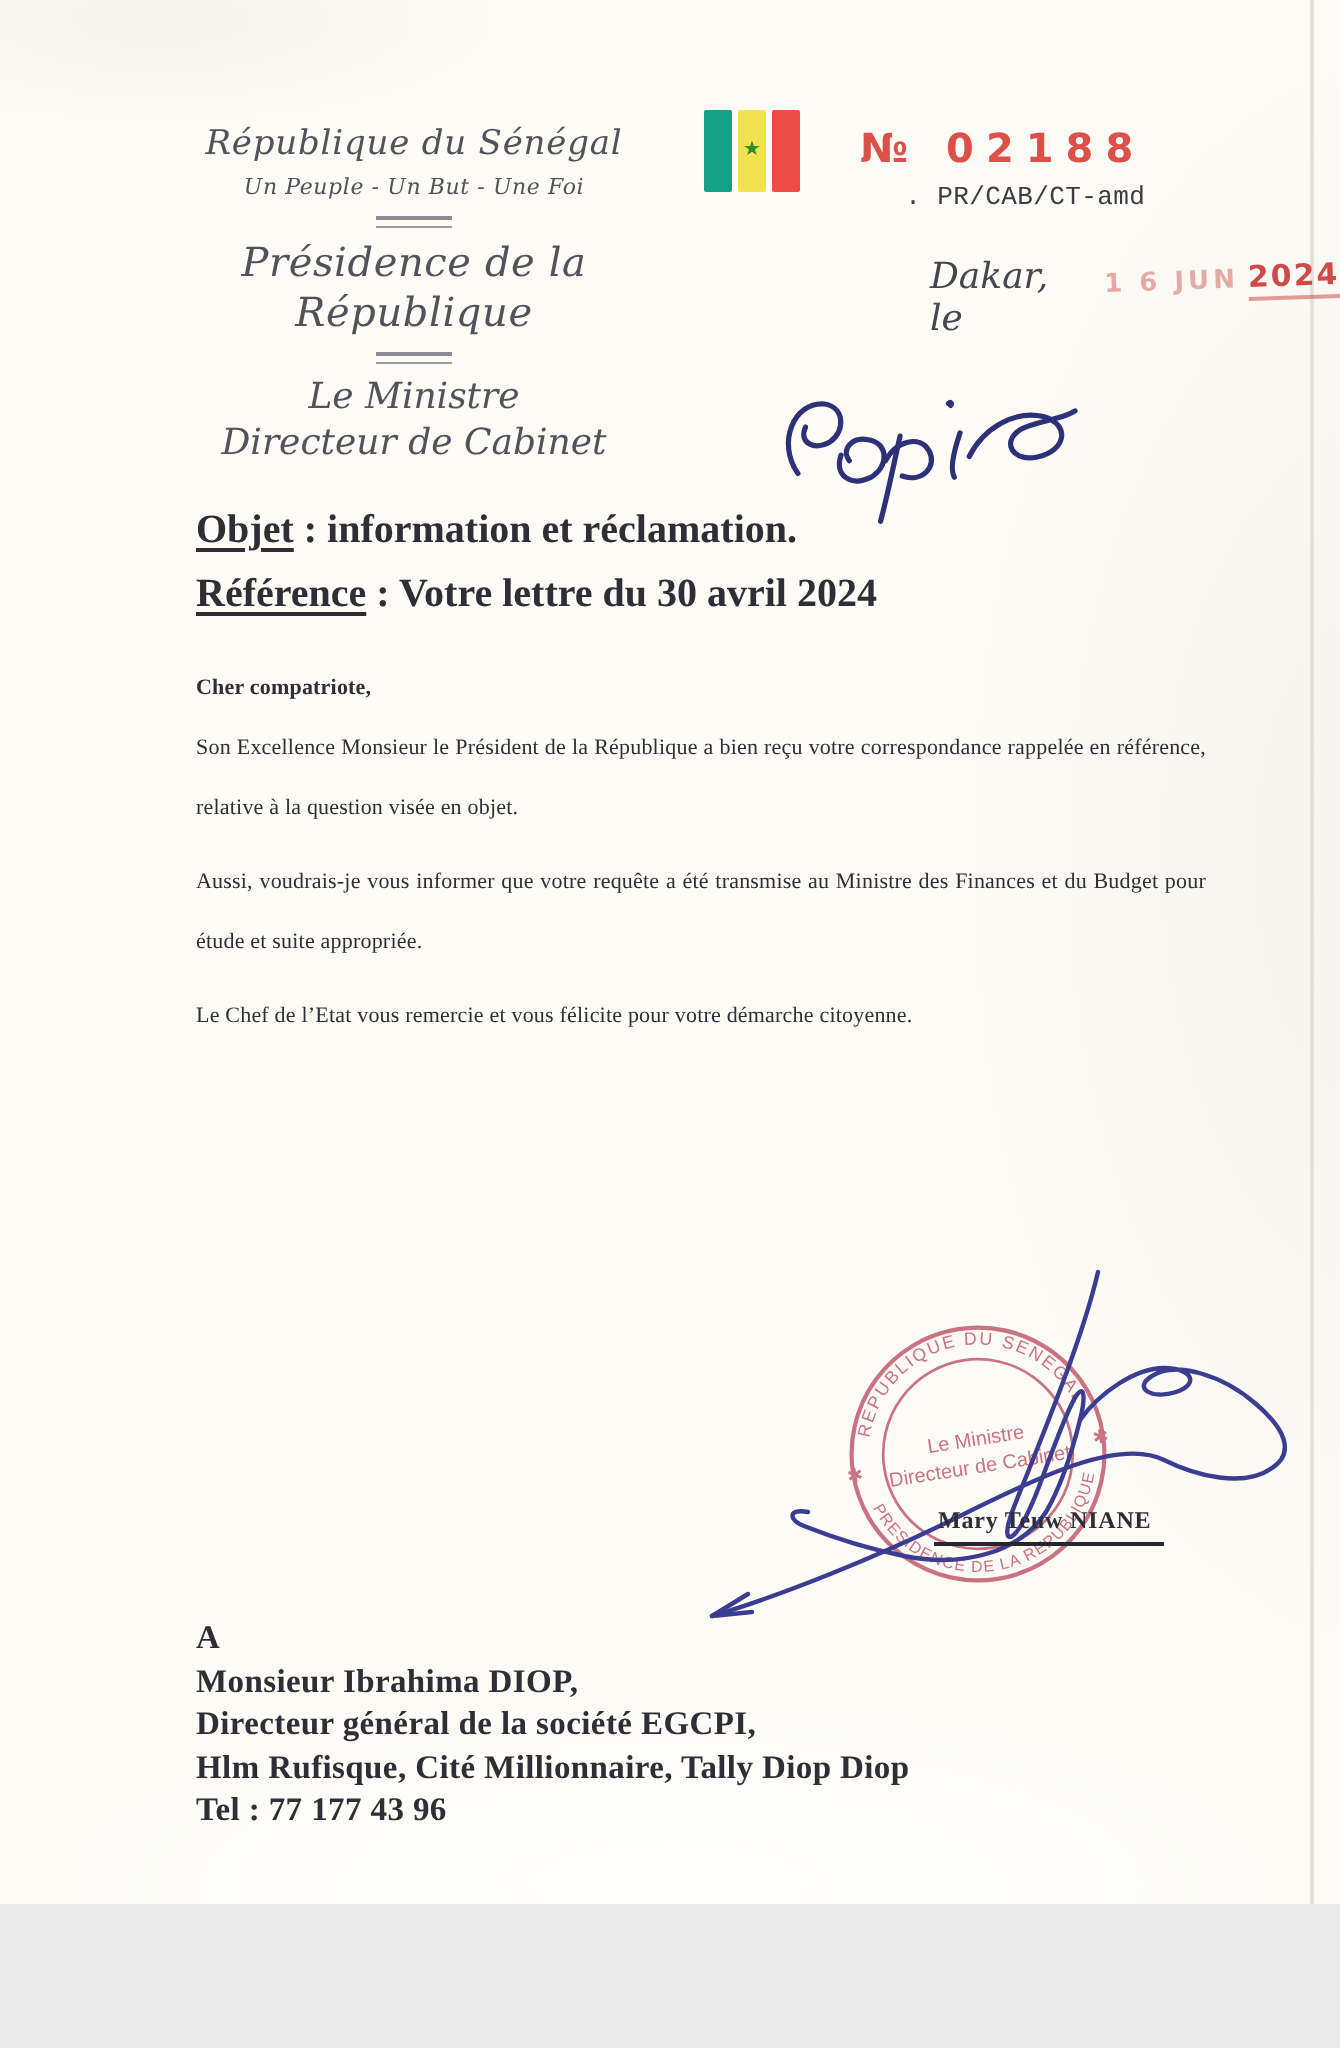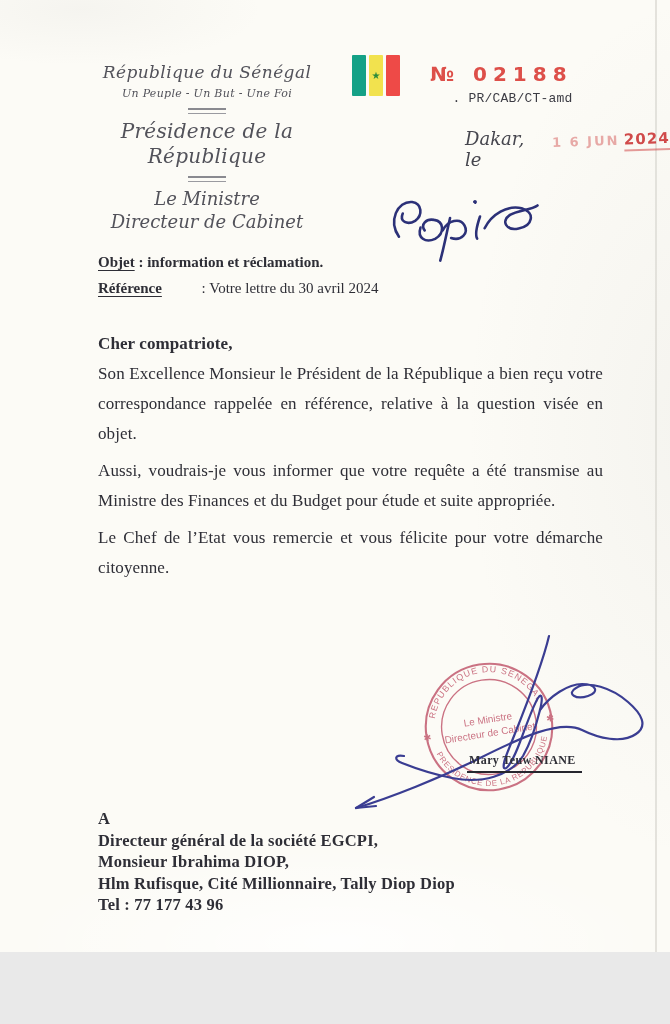--- a/index.html
+++ b/index.html
@@ -41,28 +41,28 @@
   .dl-place{font-family:"DejaVu Serif",serif;font-style:italic;font-size:18px;color:#46464e;}
   .dl-stamp{font-family:"DejaVu Sans",sans-serif;font-size:13px;font-weight:bold;transform:rotate(-2deg);white-space:nowrap;}
   .dl-stamp .dm{opacity:.42;letter-spacing:2px;}
   .dl-stamp .yr{opacity:.92;font-size:15px;letter-spacing:1px;border-bottom:2px solid rgba(205,60,60,.55);padding-bottom:1px;}
 
   
   .copie-svg{position:absolute;left:382px;top:170px;width:214px;height:92px;transform:rotate(-3deg);}
   .sig-svg{position:absolute;left:330px;top:618px;width:340px;height:250px;z-index:3;}
 
   
-  .meta{position:absolute;left:98px;top:254px;font-size:15px;}
+  .meta{position:absolute;left:98px;top:254px;font-size:20px;}
   .meta .row{margin-bottom:9px;}
   .meta .lbl{font-weight:bold;text-decoration:underline;text-underline-offset:3px;}
   .meta .val-b{font-weight:bold;}
-  .meta .val{font-weight:normal;margin-left:36px;}
+  .meta .val{font-weight:bold;}
 
   
-  .body{position:absolute;left:98px;top:329px;width:505px;font-size:17px;line-height:30px;text-align:justify;letter-spacing:.1px;}
+  .body{position:absolute;left:98px;top:329px;width:505px;font-size:11px;line-height:30px;text-align:justify;letter-spacing:.1px;}
   .body p{margin:0 0 7px 0;}
   .body .salutation{font-weight:bold;margin-bottom:0;}
   .body .b{font-weight:bold;}
 
   
   .stamp-svg{position:absolute;left:410px;top:648px;width:158px;height:158px;transform:rotate(-9deg);opacity:.82;z-index:2;}
   .stamp-svg text{font-family:"Liberation Sans",sans-serif;fill:#c0556a;}
 
   
   .signer{position:absolute;left:467px;top:753px;font-size:12px;font-weight:bold;letter-spacing:.4px;border-bottom:2px solid #26262e;padding:0 6px 3px 2px;z-index:4;}
@@ -163,22 +163,22 @@
       <path d="M 210,92 C 220,78 238,66 252,66 C 266,66 270,74 258,78 C 246,82 236,76 246,70 C 258,62 282,70 298,84 C 312,96 318,108 306,116 C 292,126 268,120 252,112 C 230,101 190,120 150,140 C 110,160 60,180 26,190"></path>
       <path d="M 26,190 L 44,179"></path>
       <path d="M 26,190 L 46,188"></path>
     </g>
   </svg>
 
   <div class="signer">Mary Teuw NIANE</div>
 
   <div class="recipient">
     <div>A</div>
+    <div>Monsieur Ibrahima DIOP,</div>
     <div>Directeur général de la société EGCPI,</div>
-    <div>Monsieur Ibrahima DIOP,</div>
     <div>Hlm Rufisque, Cité Millionnaire, Tally Diop Diop</div>
     <div>Tel : 77 177 43 96</div>
   </div>
 
   <div class="footer">
     <div class="cs-badge">
       <span class="cs-txt">CS</span>
       <span class="cs-bar"></span>
     </div>
     <div class="wm-text">Scanné avec Excellence</div>

